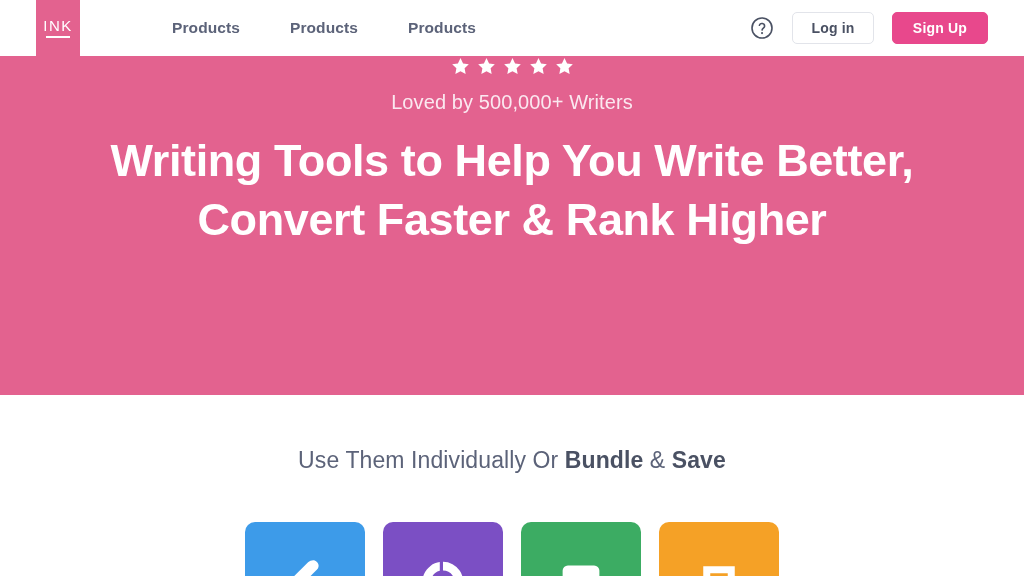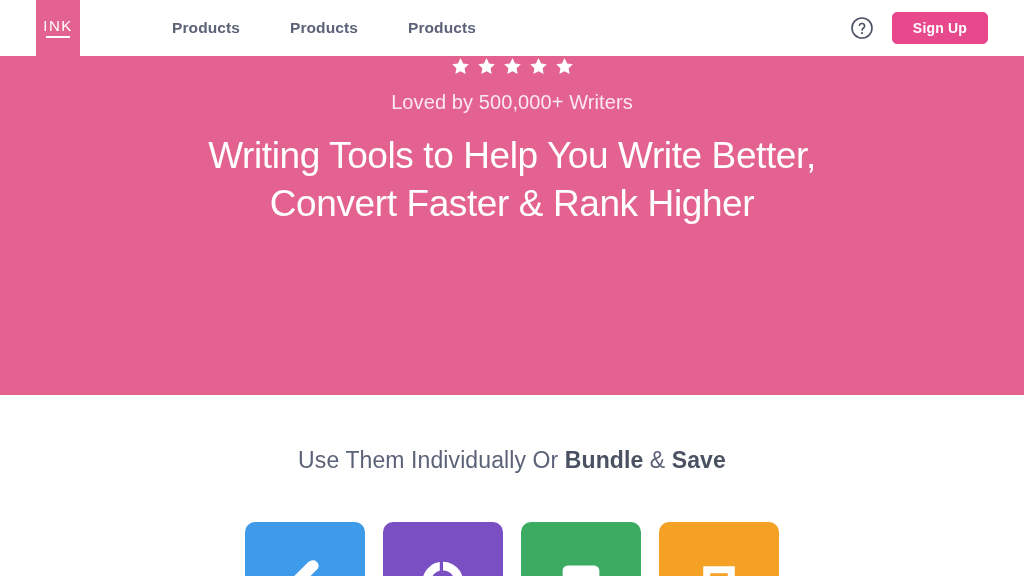--- a/index.html
+++ b/index.html
@@ -67,21 +67,21 @@
     display:flex; flex-direction:column;
     align-items:center;
   }
   .stars { display:flex; gap:5px; margin-bottom:14px; }
   .star { width:21px; height:21px; display:block; }
   .hero-sub {
     color:#FBE8F0; font-size:20px; font-weight:400;
     letter-spacing:0.1px; margin-bottom:18px;
   }
   .hero-title {
-    color:#ffffff; font-size:37px; font-weight:400;
+    color:#ffffff; font-size:45px; font-weight:700;
     line-height:1.3; text-align:center;
     letter-spacing:-0.4px; max-width:1000px;
   }
 
   
   .section {
     width:100%; background:#ffffff;
     display:flex; flex-direction:column; align-items:center;
     padding-top:52px;
   }
@@ -118,20 +118,21 @@
       <div class="nav-item">Products</div>
       <div class="nav-item">Products</div>
     </div>
 
     <div class="header-right">
       <svg class="help-icon" viewBox="0 0 24 24">
         <circle cx="12" cy="12" r="10" fill="none" stroke="#4A5163" stroke-width="1.6"></circle>
         <path d="M9.4 9.2a2.7 2.7 0 0 1 5.2 1c0 1.8-2.5 2.1-2.5 3.9" fill="none" stroke="#4A5163" stroke-width="1.6" stroke-linecap="round"></path>
         <circle cx="12.05" cy="17.1" r="1.05" fill="#4A5163"></circle>
       </svg>
+      <div class="btn btn-login">Log in</div>
       <div class="btn btn-signup">Sign Up</div>
     </div>
   </div>
 
   <div class="hero">
     <div class="stars">
       <svg class="star" viewBox="0 0 24 24">
           <path d="M12 2.2l2.95 6.25 6.55.88-4.8 4.6 1.2 6.6L12 17.4 6.1 20.53l1.2-6.6-4.8-4.6 6.55-.88z" fill="#ffffff"></path>
         </svg>
       <svg class="star" viewBox="0 0 24 24">

